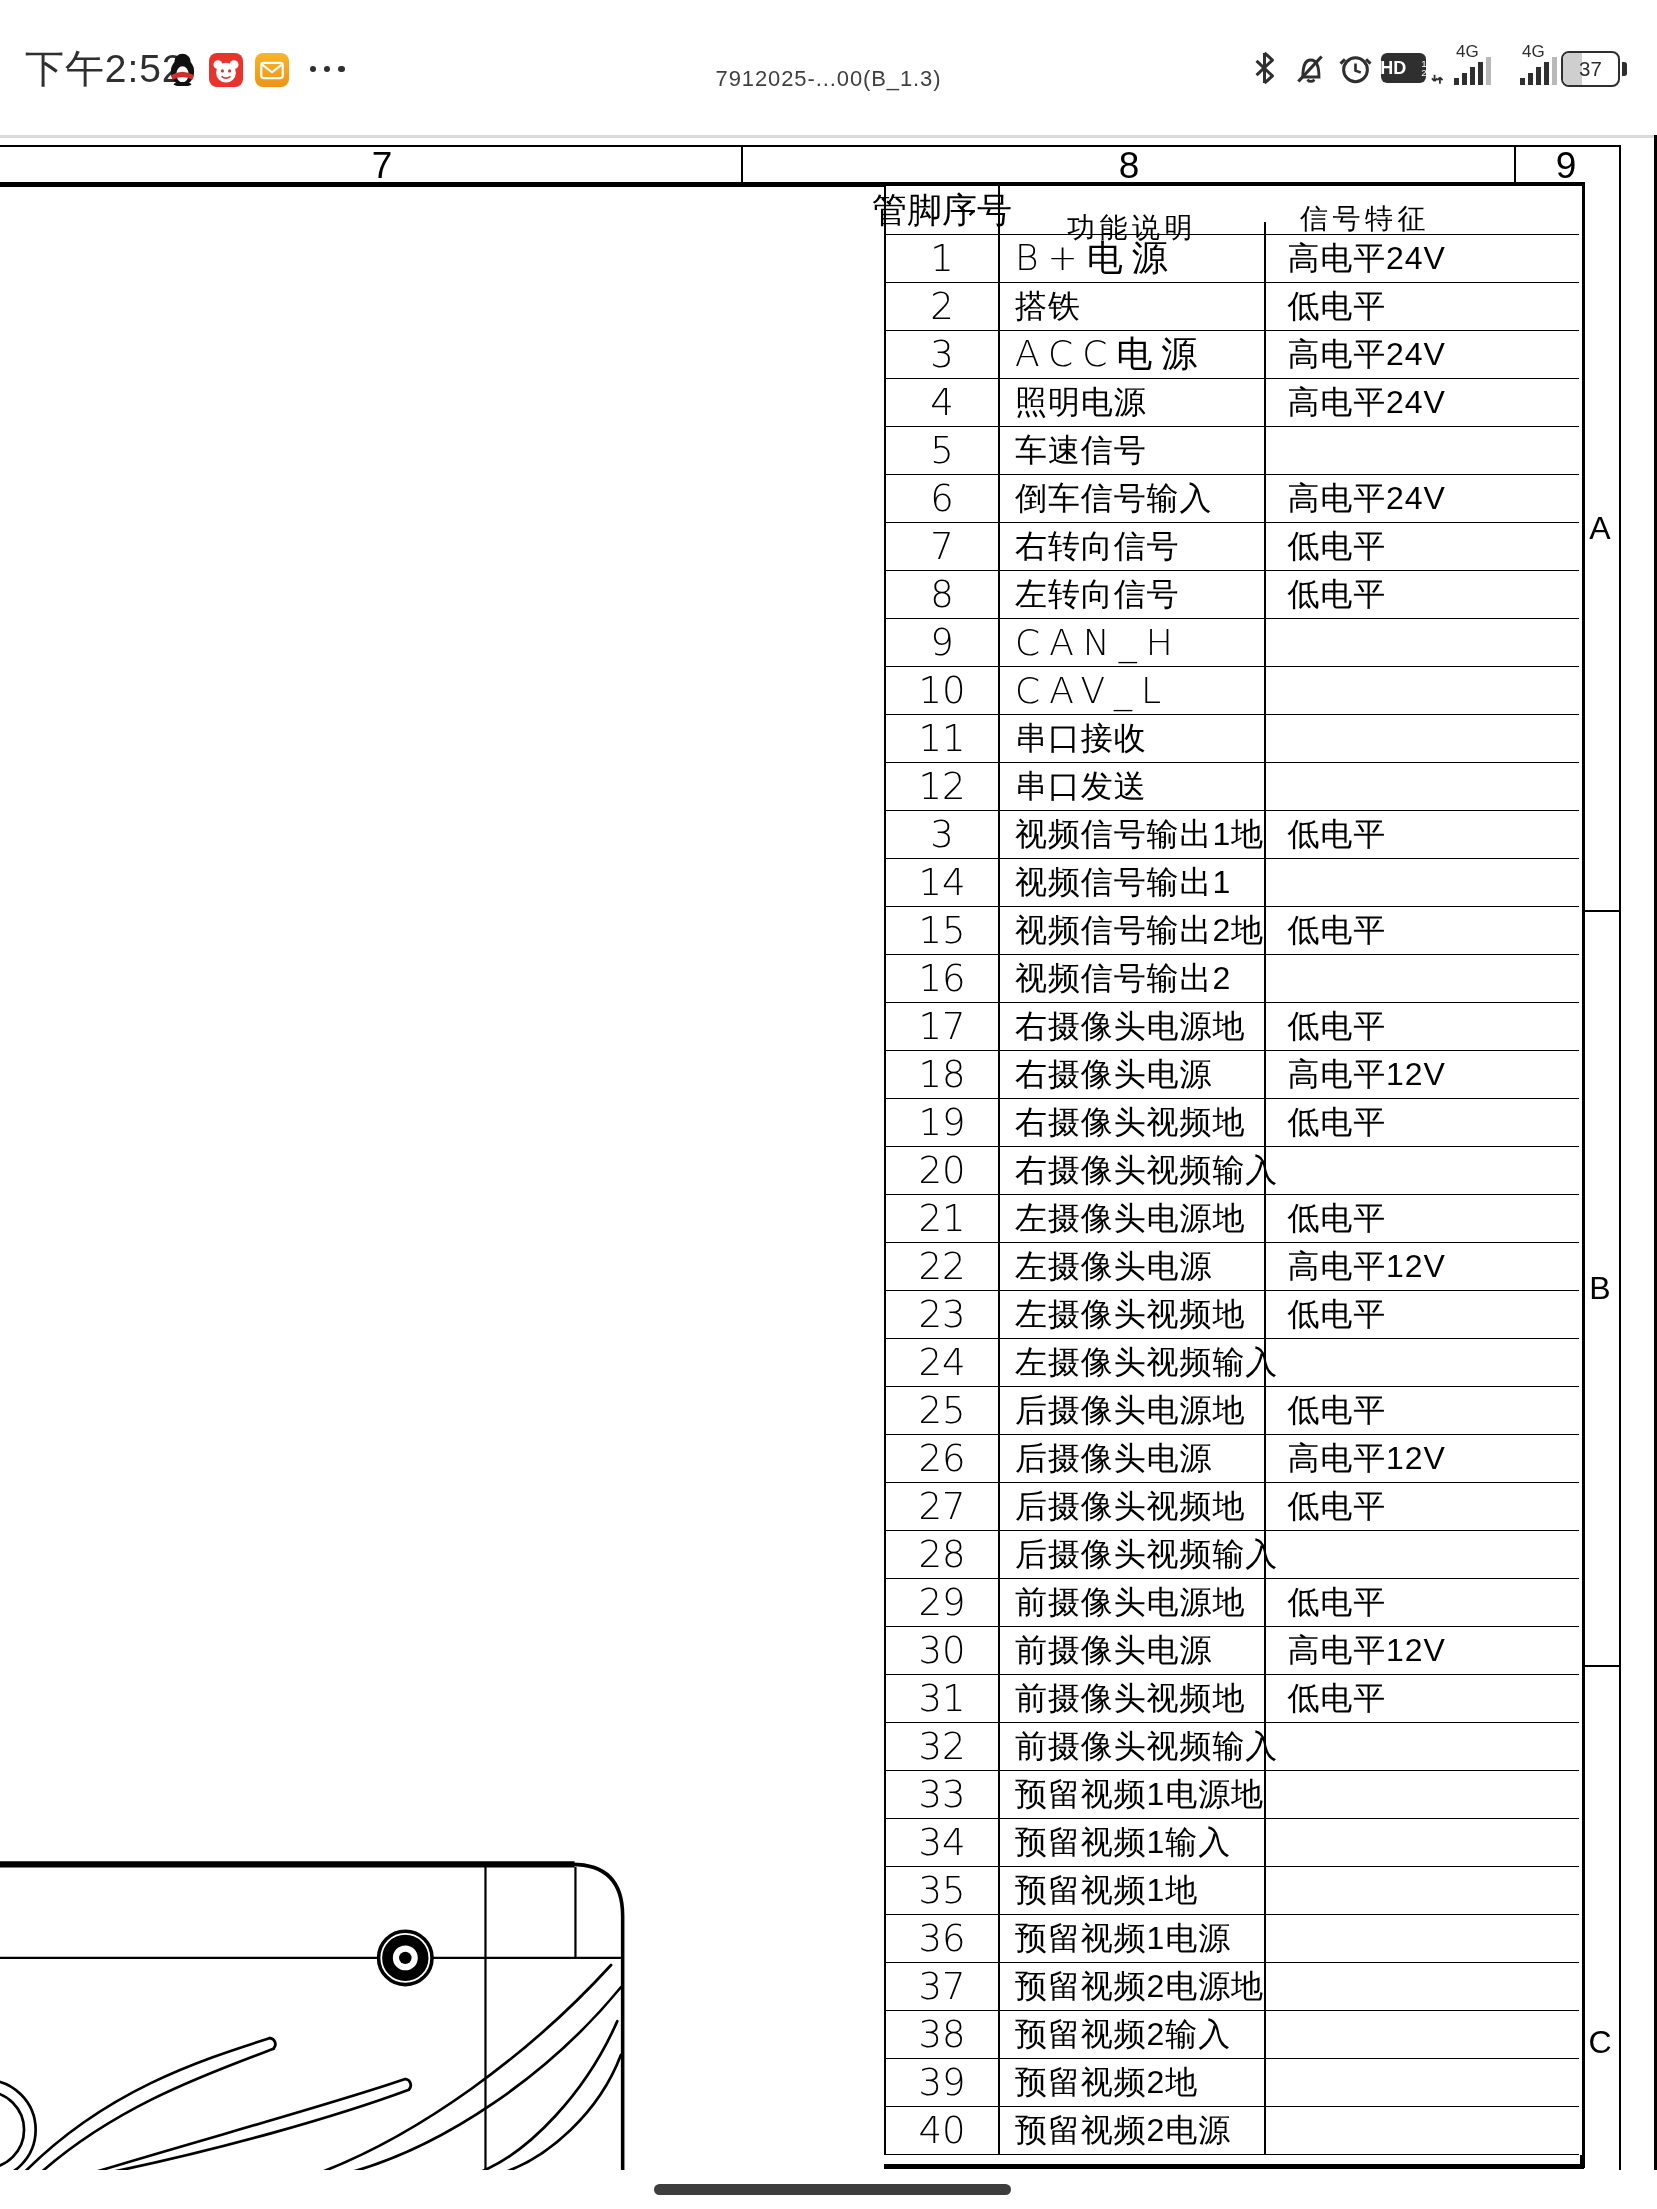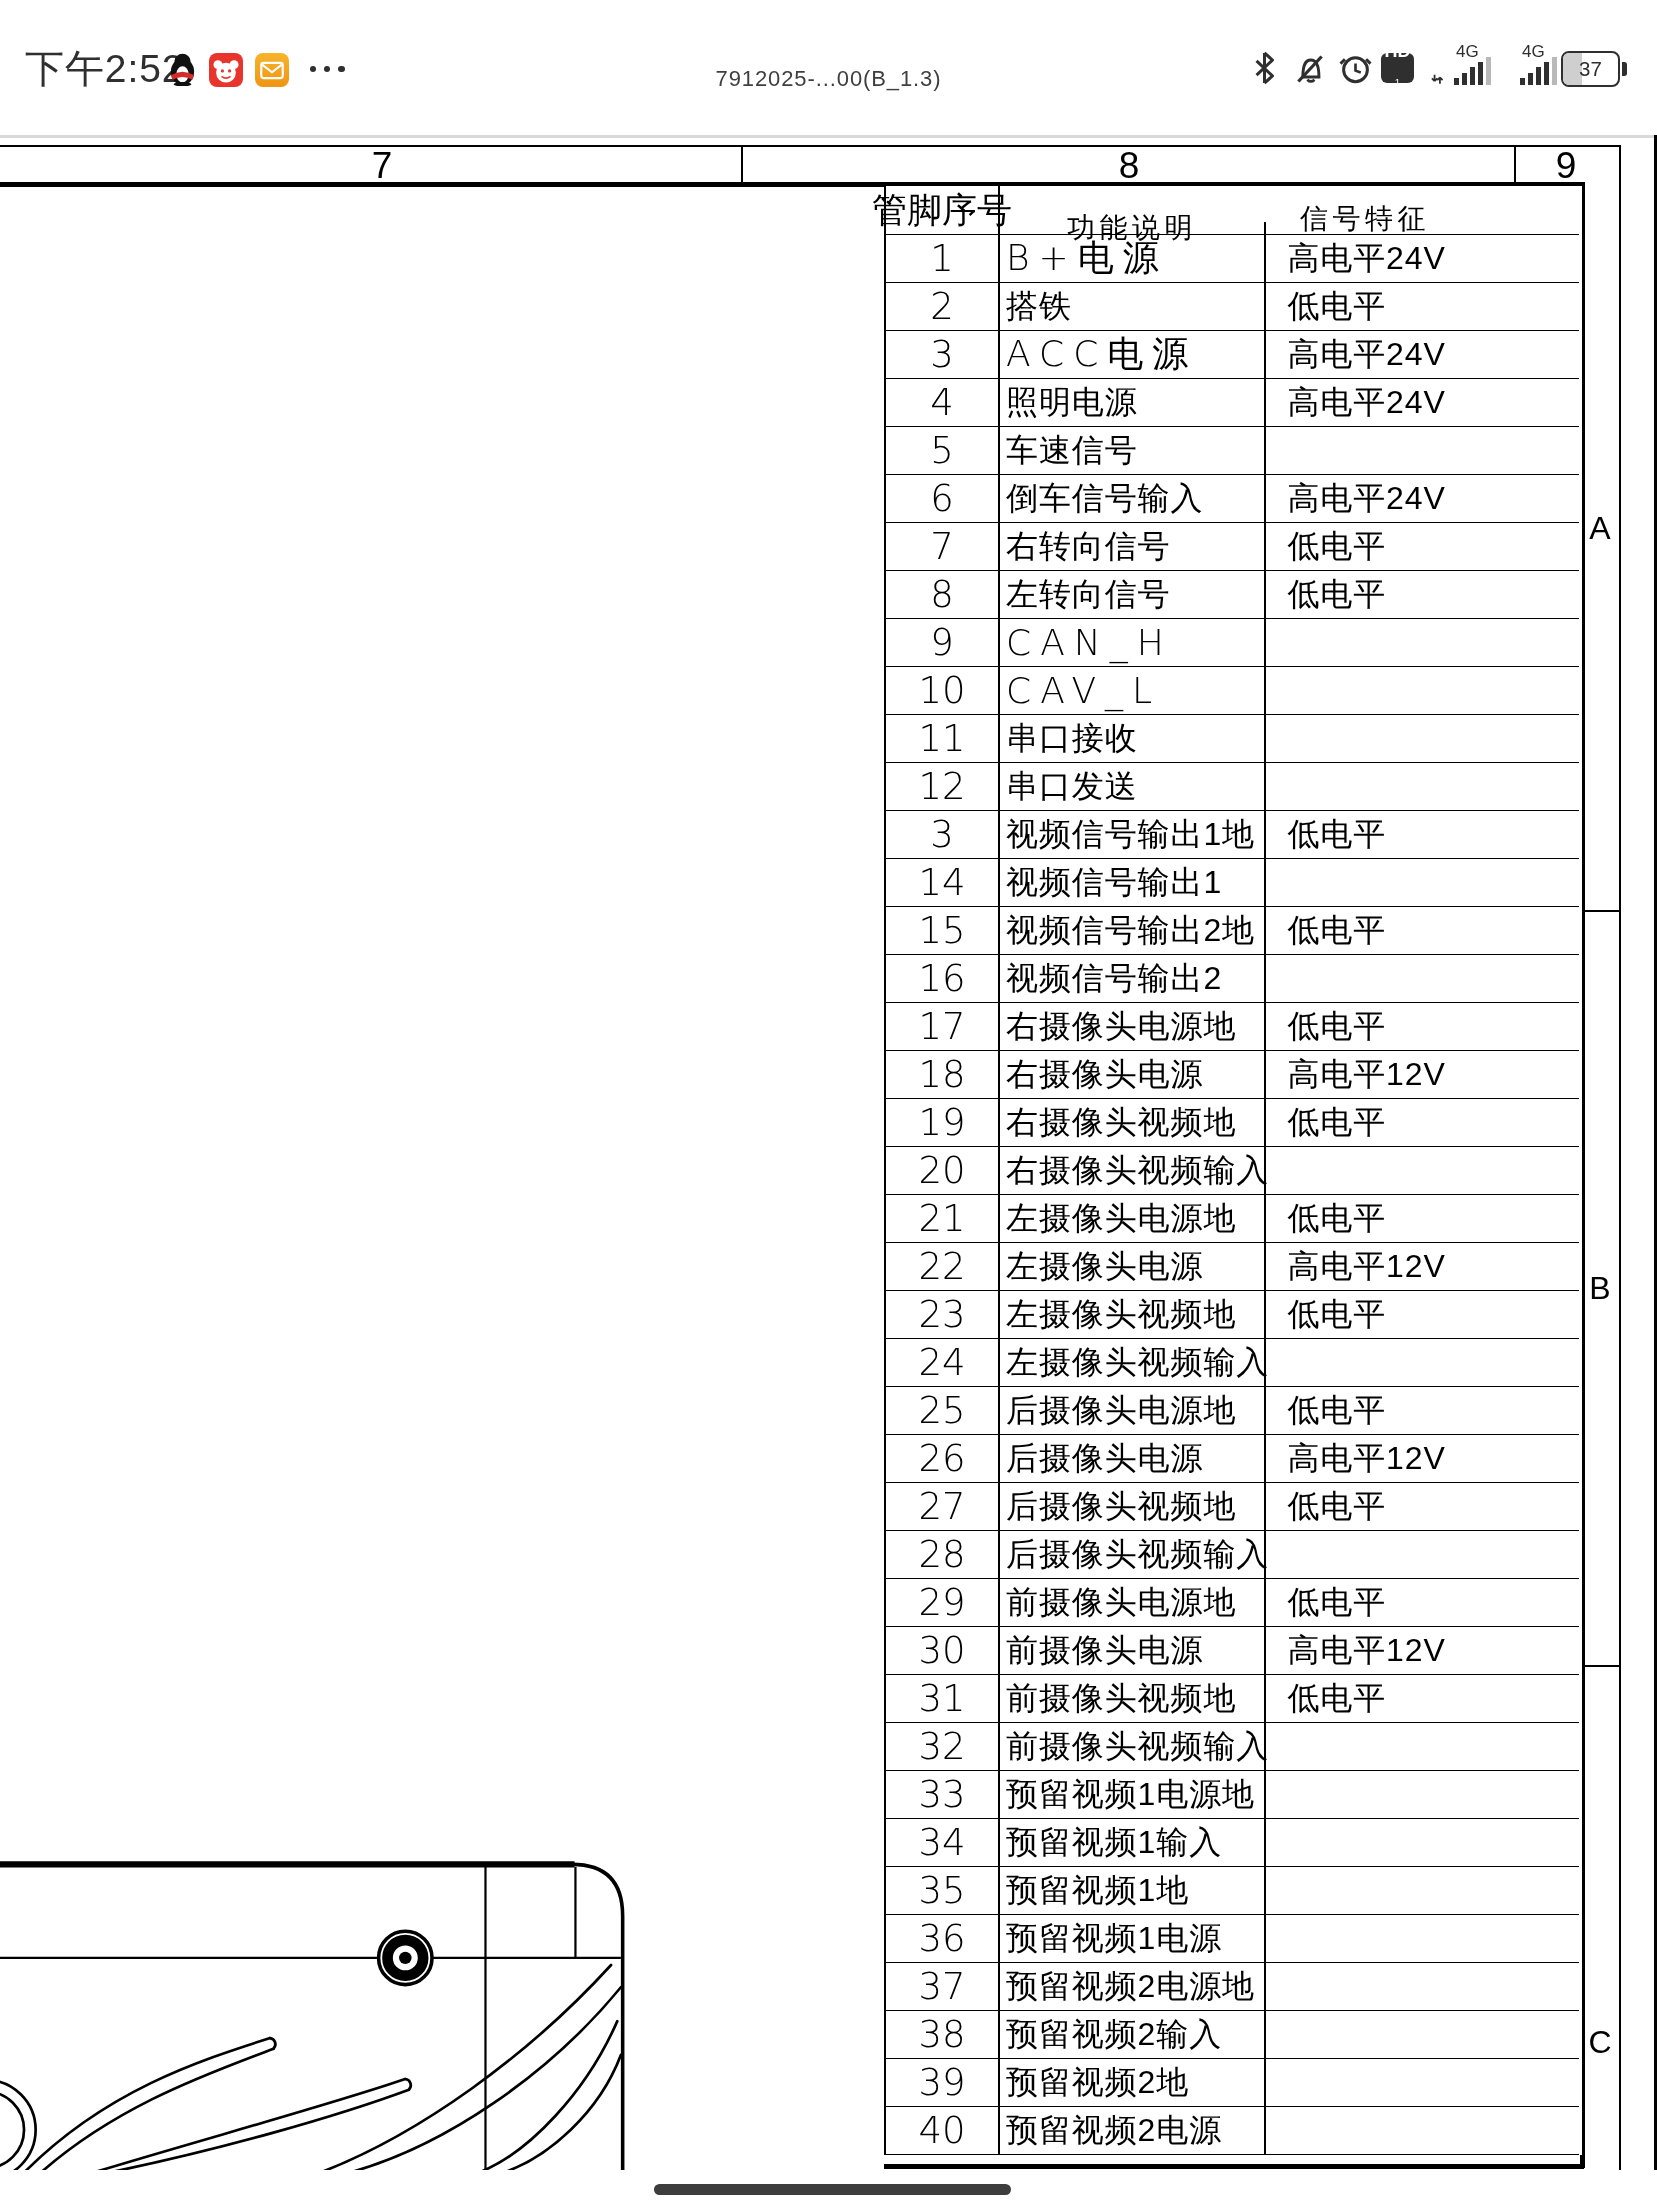--- a/index.html
+++ b/index.html
@@ -16,42 +16,42 @@
   .sig .g{position:absolute;left:0;top:-3.6px;font-size:17px;color:#2f2f2f;margin-left:27px;}
   .bars{position:absolute;right:0;bottom:1.8px;display:flex;align-items:flex-end;gap:2.7px;}
   .bars i{width:5.3px;background:#2f2f2f;display:block;}
   .bars i.dim{background:#b9b9b9;}
   .arr{position:absolute;left:1.8px;bottom:1.8px;width:12.5px;height:12.5px;}
   .batt{width:55px;height:32px;border:2.7px solid #2f2f2f;border-radius:8px;position:relative;overflow:hidden;}
   .batt .fill{position:absolute;left:0;top:0;bottom:0;width:34%;background:#cfcfcf;}
   .batt .pct{position:absolute;inset:0;display:flex;align-items:center;justify-content:center;
              font-size:20.5px;color:#2f2f2f;}
   .nub{width:5.3px;height:13.4px;background:#2f2f2f;border-radius:0 2.7px 2.7px 0;margin-left:1.8px;}
-  .hdbadge{width:33px;height:30px;background:#2f2f2f;border-radius:6.2px;display:flex;align-items:center;
-           justify-content:center;gap:15px;color:#fff;flex-direction:column;}
+  .hdbadge{width:45px;height:30px;background:#2f2f2f;border-radius:6.2px;display:flex;align-items:center;
+           justify-content:center;gap:15px;color:#fff;}
   .hdbadge b{font-size:18px;font-weight:700;}
   .hdbadge .frac{display:flex;flex-direction:column;font-size:9.8px;line-height:9px;align-items:center;}
 
   
   .doc-title{left:0;top:66px;width:1657px;text-align:center;font-size:22px;color:#3f3f3f;
              letter-spacing:0.9px;font-weight:300;}
   .hline,.vline{background:#000;}
   .grayline{background:#d9d9d9;}
   .cadtext{color:#000;font-weight:300;transform:translate(-50%,-50%);white-space:nowrap;}
 
   
   .pin-table{left:884px;top:186px;width:696px;display:grid;
              grid-template-columns:114px 266px 313px;
              grid-template-rows:49px repeat(40,48px);
              border-left:2.7px solid #000;box-sizing:content-box;background:#fff;}
   .cell{display:flex;align-items:center;border-bottom:1.8px solid #000;box-sizing:border-box;
         white-space:nowrap;font-weight:300;}
   .cell.c0{justify-content:center;font-size:37px;border-right:2.7px solid #000;
            font-family:"DejaVu Sans","Liberation Sans",sans-serif;}
-  .cell.c1{font-size:32px;padding-left:6px;letter-spacing:0.9px;border-right:2.7px solid #000;}
+  .cell.c1{font-size:32px;padding-left:15px;letter-spacing:0.9px;border-right:2.7px solid #000;}
   .cell.c2{font-size:32px;padding-left:21.4px;letter-spacing:0.9px;}
   .cell.th{font-size:28px;}
   .cell.th.c0{font-size:35px;letter-spacing:0;}
   .cell.th.c1{justify-content:center;padding-left:0;letter-spacing:4.5px;margin-top:36px;}
   .cell.th.c2{letter-spacing:4.5px;padding-left:34px;margin-top:18px;}
   .cell.latin{letter-spacing:9px;font-size:36px;
               font-family:"DejaVu Sans","Liberation Sans",sans-serif;}
 
   
   .gesture{left:654px;top:2184px;width:357px;height:10.7px;border-radius:6.2px;background:#3d3d3d;}

